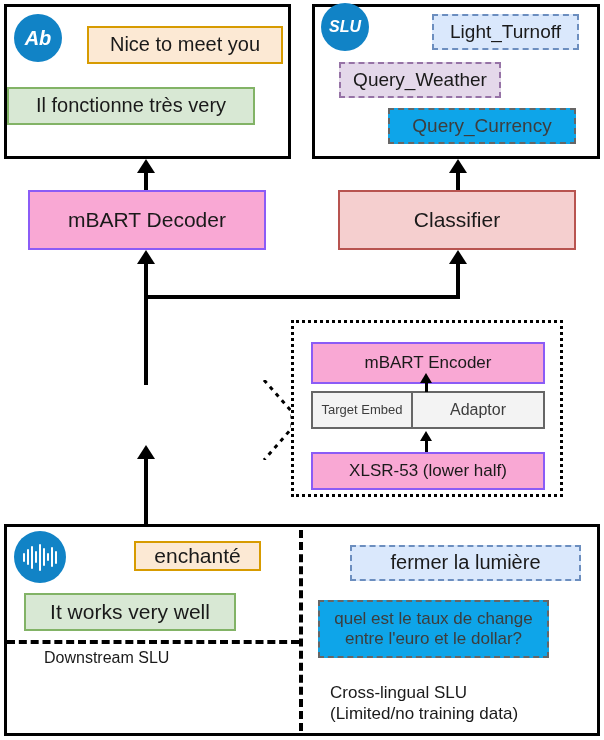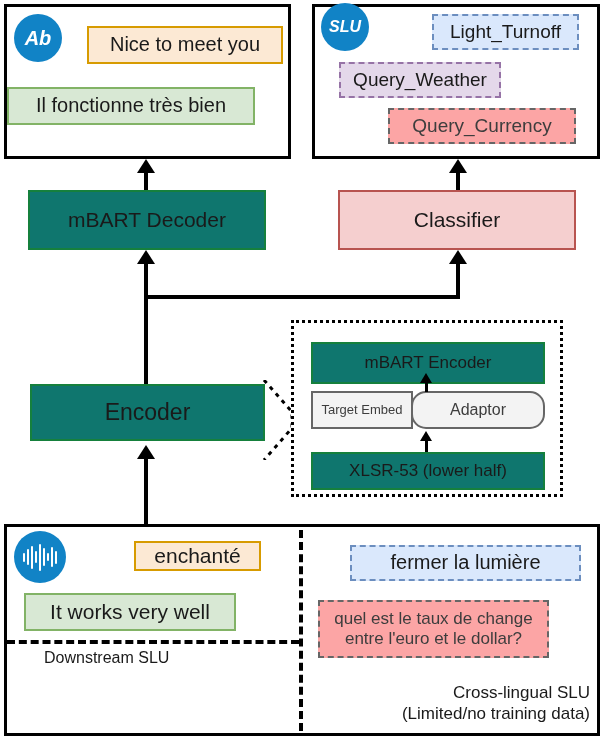--- a/index.html
+++ b/index.html
@@ -30,22 +30,22 @@
     text-align: center;
     color: #1a1a1a;
     line-height: 1.18;
     white-space: pre-line;
   }
 
   .chip.orange  { background:#fce9d4; border:2px solid #d79b00; }
   .chip.green   { background:#d8e8d4; border:2px solid #82b366; }
   .chip.blued   { background:#dae8fc; border:2px dashed #6c8ebf; }
   .chip.purpled { background:#e4d8ea; border:2px dashed #9673a6; }
-  .chip.grayd   { background:#fca5a5; border:2px dashed #666666; color:#3d3d3d; }
-  .chip.yellow  { background:#0f766e; border:2px solid #15803d; }
+  .chip.grayd   { background:#0ea5e9; border:2px dashed #666666; color:#3d3d3d; }
+  .chip.yellow  { background:#f9a8d4; border:2px solid #8b5cf6; }
   .chip.pink    { background:#f5cfcf; border:2px solid #b85450; }
   .chip.graybox { background:#f3f3f3; border:2px solid #666666; color:#3d3d3d;text-align:right; }
 
   
   .badge {
     position: absolute;
     border-radius: 50%;
     background: #1183c6;
     display: flex; align-items: center; justify-content: center;
     color:#ffffff; font-weight: bold; font-style: italic;
@@ -73,21 +73,21 @@
     background: #ffffff;
   }
 
   
   .dash-h { position:absolute; border-top: 4px dashed #000000; }
   .dash-v { position:absolute; border-left: 4px dashed #000000; }
 
   .caption {
     position:absolute;
     color:#1a1a1a;
-    text-align:right;
+    text-align:left;
     line-height:1.25;
     white-space: pre-line;
   }
 
   
   .wave { display:flex; align-items:center; justify-content:center; gap:2px; height:100%; }
   .wave i { display:block; width:2px; background:#ffffff; border-radius:1px; }
 </style>
 </head>
 <body>
@@ -96,21 +96,21 @@
 
   <div class="panel" style="left:4px; top:4px; width:287px; height:155px;">
   </div>
 
   <div class="badge" style="left:14px; top:14px; width:48px; height:48px; font-size:20px;">
     <span>Ab</span>
   </div>
 
   <div class="chip orange" style="left:87px; top:26px; width:196px; height:38px; font-size:20px;"><span>Nice to meet you</span></div>
 
-  <div class="chip green" style="left:7px; top:87px; width:248px; height:38px; font-size:20px;"><span>Il fonctionne très bien</span></div>
+  <div class="chip green" style="left:7px; top:87px; width:248px; height:38px; font-size:20px;"><span>Il fonctionne très very</span></div>
 
   <div class="panel" style="left:312px; top:4px; width:288px; height:155px;">
   </div>
 
   <div class="badge" style="left:321px; top:3px; width:48px; height:48px; font-size:16px;">
     <span>SLU</span>
   </div>
 
   <div class="chip blued" style="left:432px; top:14px; width:147px; height:36px; font-size:19px;"><span>Light_Turnoff</span></div>
 
@@ -129,33 +129,32 @@
   <div class="chip pink" style="left:338px; top:190px; width:238px; height:60px; font-size:21px;"><span>Classifier</span></div>
 
   <div class="vline" style="left:144px; top:263px; height:122px;"></div>
   <div class="arrowhead" style="left:137px; top:250px;"></div>
 
   <div class="hline" style="left:144px; top:295px; width:316px;"></div>
 
   <div class="vline" style="left:456px; top:263px; height:34px;"></div>
   <div class="arrowhead" style="left:449px; top:250px;"></div>
 
-  <div class="chip yellow" style="left:30px; top:384px; width:235px; height:57px; font-size:23px;"><span>Encoder</span></div>
 
   <svg class="abs" style="left:262px; top:380px; width:40px; height:80px;" viewBox="0 0 40 80">
     <polyline points="2,0 30,32 30,48 2,80" fill="none" stroke="#000" stroke-width="3" stroke-dasharray="4 5" stroke-linejoin="round"></polyline>
   </svg>
 
   <div class="dottedbox" style="left:291px; top:320px; width:272px; height:177px;"></div>
 
   <div class="chip yellow" style="left:311px; top:334px; width:234px; height:42px; font-size:17px;margin-top:8px;"><span>mBART Encoder</span></div>
 
   <div class="chip graybox" style="left:311px; top:391px; width:102px; height:38px; font-size:13px;"><span>Target Embed</span></div>
 
-  <div class="chip graybox" style="left:411px; top:391px; width:134px; height:38px; font-size:16px;border-radius:15px;"><span>Adaptor</span></div>
+  <div class="chip graybox" style="left:411px; top:391px; width:134px; height:38px; font-size:16px;"><span>Adaptor</span></div>
 
   <div class="chip yellow" style="left:311px; top:452px; width:234px; height:38px; font-size:17px;"><span>XLSR-53 (lower half)</span></div>
 
   <div class="vline" style="left:425px; top:382px; width:3px; height:10px;"></div>
   <div class="arrowhead small" style="left:420px; top:373px;"></div>
 
   <div class="vline" style="left:425px; top:441px; width:3px; height:11px;"></div>
   <div class="arrowhead small" style="left:420px; top:431px;"></div>
 
   <div class="vline" style="left:144px; top:458px; height:68px;"></div>

